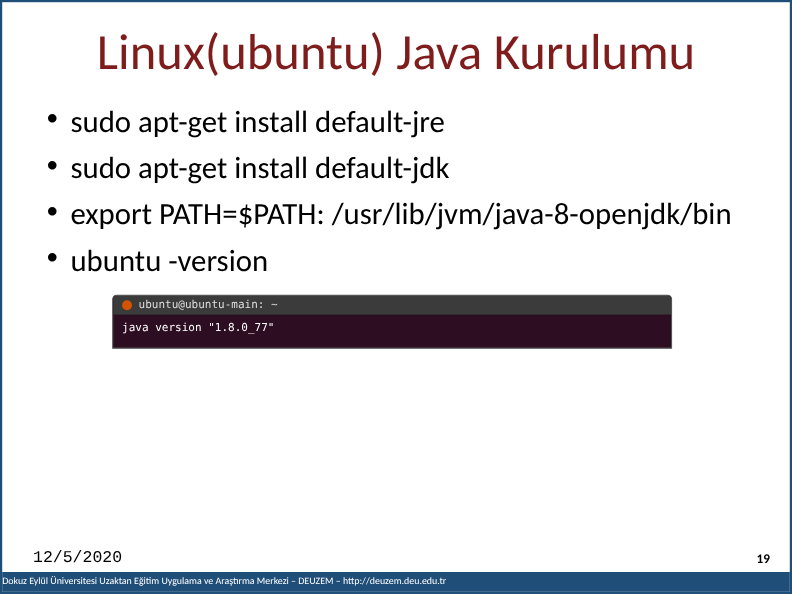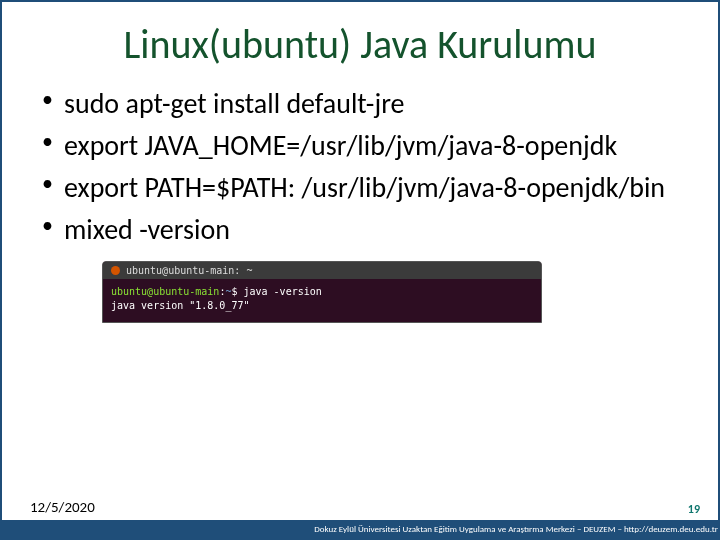--- a/index.html
+++ b/index.html
@@ -1,57 +1,54 @@
 <!DOCTYPE html>
 <html><head>
 <meta charset="utf-8">
 <style>
   * { margin:0; padding:0; box-sizing:border-box; }
   html,body { width:720px; height:540px; font-family:Calibri,Arial,sans-serif; background:#fff; }
   .slide { width:720px; height:540px; border:2px solid #1f4e79; position:relative; display:flex; flex-direction:column; }
-  .title { font-size:40px; text-align:center; color:#14532d; margin-top:18px; margin-bottom:14px; font-weight:400; }
+  .title { font-size:46px; text-align:center; color:#7f1d1d; margin-top:18px; margin-bottom:14px; font-weight:400; }
   .content { flex:1; padding:0 28px 0 40px; }
   ul.bullets { list-style:none; }
   ul.bullets li { font-size:28px; color:#000; line-height:1.5; position:relative; padding-left:22px; }
   ul.bullets li::before { content:"•"; position:absolute; left:0; top:0; font-size:22px; }
-  .terminal { margin:10px 0 0 60px; width:440px; background:#2d0d22; border:1px solid #555; border-radius:4px 4px 0 0; overflow:hidden; font-family:"DejaVu Sans Mono",Consolas,monospace; font-size:10px; }
+  .terminal { margin:10px 0 0 60px; width:509px; background:#2d0d22; border:1px solid #555; border-radius:4px 4px 0 0; overflow:hidden; font-family:"DejaVu Sans Mono",Consolas,monospace; font-size:10px; }
   .term-title { background:#3b3b3b; color:#ddd; padding:3px 8px; font-size:10px; display:flex; align-items:center; gap:6px; }
   .term-title .dot { width:9px; height:9px; border-radius:50%; background:#d35400; display:inline-block; }
   .term-body { padding:6px 8px 10px 8px; color:#fff; line-height:1.35; }
   .prompt-user { color:#8ae234; }
   .prompt-path { color:#729fcf; }
   .cursor { display:inline-block; width:6px; height:11px; background:#fff; vertical-align:text-bottom; }
   .footer { position:absolute; left:0; right:0; bottom:0; }
-  .date { position:absolute; left:28px; bottom:22px; font-size:15px; color:#000; }
-  .pagenum { position:absolute; right:18px; bottom:22px; font-size:12px; color:#0f766e; font-weight:600; }
-  .bar { position:absolute; left:0; right:0; bottom:0; height:18px; background:#1f4e79; color:#fff; font-size:9px; text-align:right; line-height:18px; }
+  .date { position:absolute; left:28px; bottom:22px; font-size:15px; color:#000;font-family:Liberation Mono, monospace; }
+  .pagenum { position:absolute; right:18px; bottom:22px; font-size:12px; color:#000000; font-weight:600; }
+  .bar { position:absolute; left:0; right:0; bottom:0; height:18px; background:#1f4e79; color:#fff; font-size:9px; text-align:left; line-height:18px; }
 </style>
 </head>
 <body>
 
 <div class="slide">
   <div class="title">Linux(ubuntu) Java Kurulumu</div>
 
   <div class="content">
     <ul class="bullets">
       <li>sudo apt-get install default-jre</li>
-      <li>export JAVA_HOME=/usr/lib/jvm/java-8-openjdk</li>
+      <li>sudo apt-get install default-jdk</li>
       <li>export PATH=$PATH: /usr/lib/jvm/java-8-openjdk/bin</li>
-      <li>mixed -version</li>
+      <li>ubuntu -version</li>
     </ul>
 
     <div class="terminal">
       <div class="term-title">
         <span class="dot"></span>
         <span>ubuntu@ubuntu-main: ~</span>
       </div>
       <div class="term-body">
-        <div>
-          <span class="prompt-user">ubuntu@ubuntu-main</span><span style="color:#fff">:</span><span class="prompt-path">~</span><span style="color:#fff">$ </span><span>java -version</span>
-        </div>
         <div>java version "1.8.0_77"</div>
       </div>
     </div>
   </div>
 
   <div class="footer">
     <div class="date">12/5/2020</div>
     <div class="pagenum">19</div>
     <div class="bar">Dokuz Eylül Üniversitesi Uzaktan Eğitim Uygulama ve Araştırma Merkezi – DEUZEM – http://deuzem.deu.edu.tr</div>
   </div>

